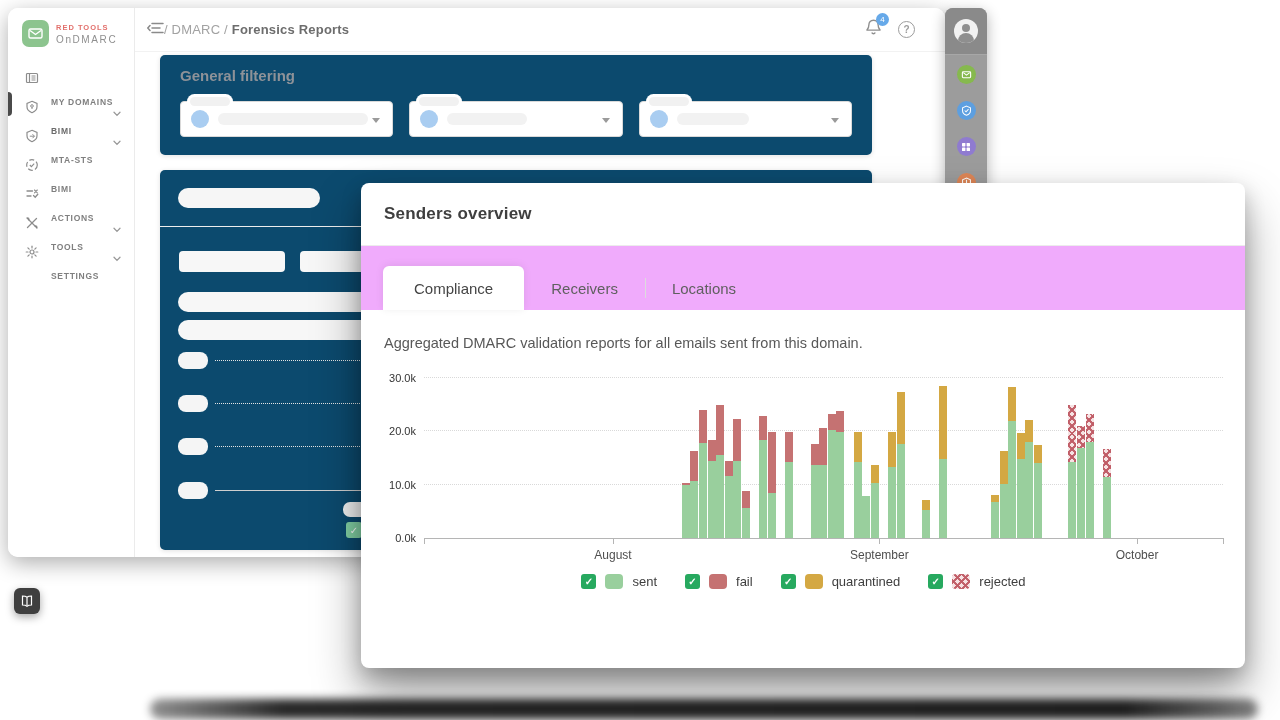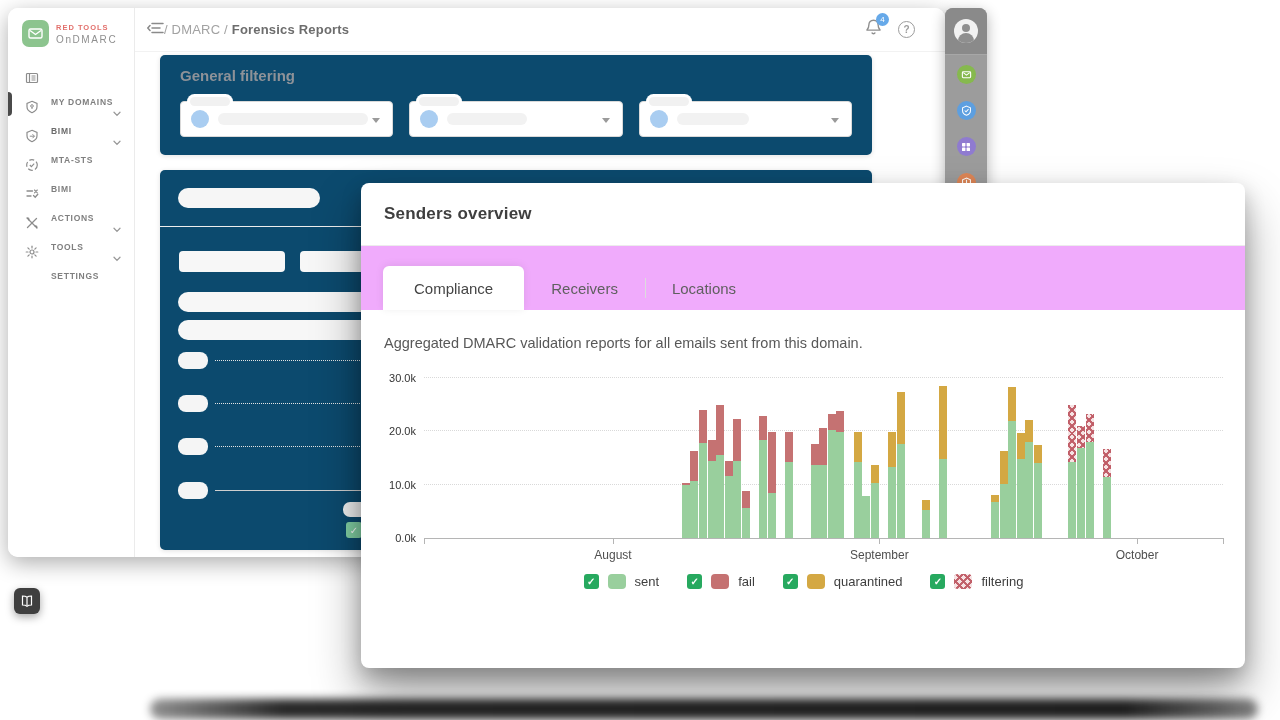--- a/index.html
+++ b/index.html
@@ -515,21 +515,21 @@
             <span class="leg-label">fail</span>
           </div>
           <div class="leg-item">
             <div class="leg-check" style="background: rgb(39, 169, 95);">✓</div>
             <div class="leg-swatch" style="background: rgb(212, 168, 67);"></div>
             <span class="leg-label">quarantined</span>
           </div>
           <div class="leg-item">
             <div class="leg-check" style="background: rgb(39, 169, 95);">✓</div>
             <div class="leg-swatch crosshatch"></div>
-            <span class="leg-label">filtering</span>
+            <span class="leg-label">rejected</span>
           </div>
         </div>
     </div>
   </div>
 </div>
 
 <div class="help-fab">
   <svg width="14" height="14" viewBox="0 0 14 14">
       <path d="M7 3.2C6 2.3 4.4 2 2.5 2v9c1.9 0 3.5.3 4.5 1.2 1-.9 2.6-1.2 4.5-1.2V2C9.6 2 8 2.3 7 3.2z" fill="none" stroke="#fff" stroke-width="1.2"></path>
       <line x1="7" y1="3.4" x2="7" y2="11.6" stroke="#fff" stroke-width="1.2"></line>

